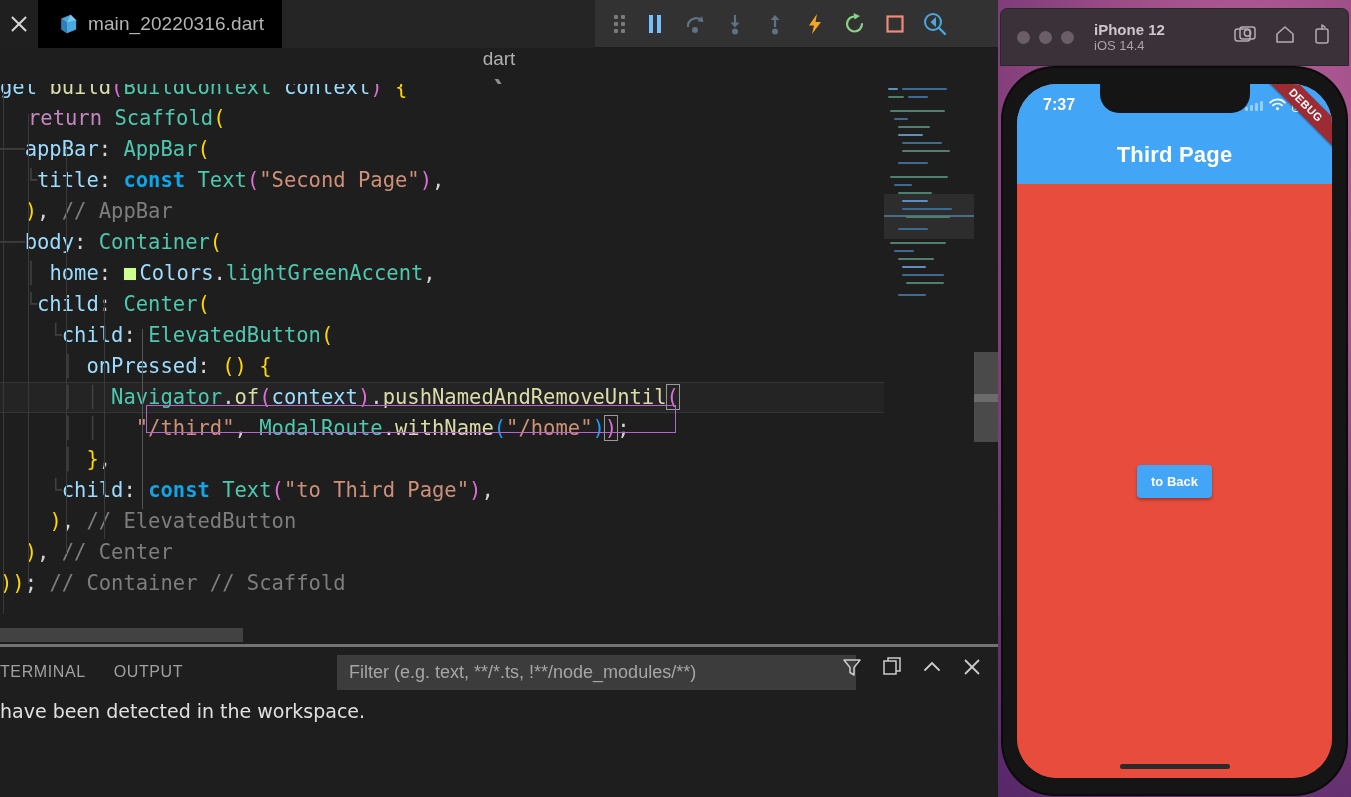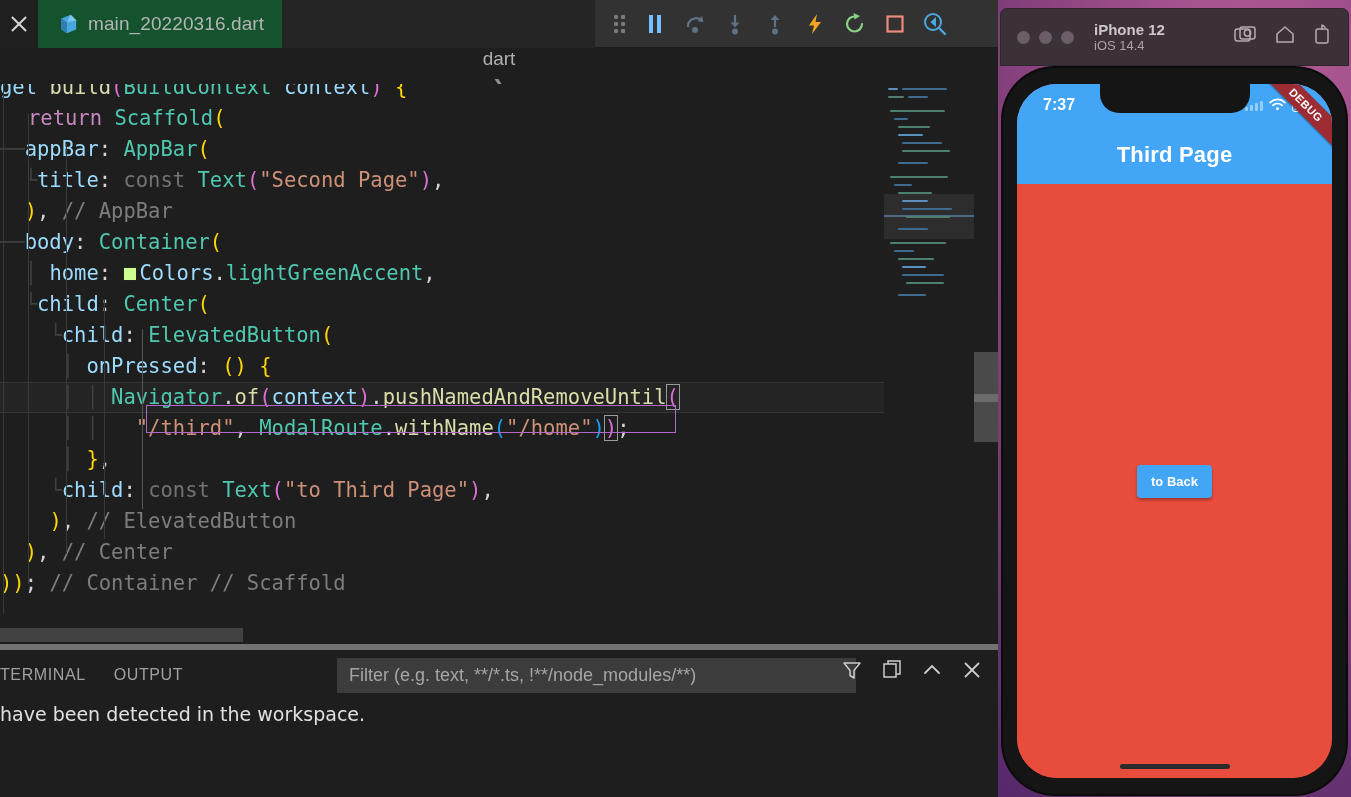--- a/index.html
+++ b/index.html
@@ -17,21 +17,21 @@
   .tab-close-zone { width:38px; background:#1f1f1f; display:flex; align-items:center;
     justify-content:center; flex:0 0 38px; }
   .xicon { width:22px; height:22px; position:relative; }
   .xicon:before, .xicon:after { content:""; position:absolute; left:1px; top:10px;
     width:20px; height:2px; background:#d6d6d6; }
   .xicon:before { transform:rotate(45deg); }
   .xicon:after { transform:rotate(-45deg); }
 
   .tab { display:flex; align-items:center; gap:10px; padding:0 18px; position:relative;
     white-space:nowrap; }
-  .tab.active { background:#14532d; }
+  .tab.active { background:#000000; }
   .tab.inactive { background:#232323; }
   .tab + .tab { border-left:1px solid #1b1b1b; }
   .tab-label { font-size:19px; color:#a2a2a2; letter-spacing:.1px; }
   .tab.active .tab-label { color:#b4b4b4; }
   .tab.inactive .tab-label { font-style:italic; }
 
   .dart-icon { width:22px; height:22px; flex:0 0 22px; }
 
   
   .debugbar { position:absolute; left:595px; top:0; width:403px; height:48px;
@@ -60,21 +60,21 @@
   .kw      { color:#C586C0;margin-left:28px; }
   .type    { color:#4EC9B0; }
   .prop    { color:#9CDCFE; }
   .fn      { color:#DCDCAA; }
   .str     { color:#CE9178; }
   .cmt2    { color:#7d7d7d; }
   .punct   { color:#d4d4d4; }
   .brk1    { color:#FFD700; }
   .brk2    { color:#DA70D6; }
   .brk3    { color:#179fff; }
-  .ctlkw   { color:#737373; }
+  .ctlkw   { color:#0ea5e9;font-weight:bold; }
   .var     { color:#9CDCFE; }
   .guide   { color:#404040; }
   .colorbox { display:inline-block; width:14px; height:14px; background:#CCFF90;
     vertical-align:-1px; margin-right:2px; border:1px solid #222; }
   .bracket-match { outline:1px solid #9a9a9a; }
   .pair-box { position:absolute; border:1px solid #b267c9; pointer-events:none; }
 
   
   .minimap { position:absolute; left:884px; top:0; width:90px; height:560px;
     background:#1e1e1e; overflow:hidden; }
@@ -87,21 +87,21 @@
   
   .vscroll { position:absolute; left:974px; top:0; width:24px; height:560px; background:#1e1e1e; }
   .vslider { position:absolute; left:0; top:268px; width:24px; height:90px;
     background:#4a4a4a; }
   .vcursor { position:absolute; left:0; top:310px; width:24px; height:8px; background:#6b6b6b; }
   .hscroll { position:absolute; left:0; bottom:2px; width:884px; height:14px; }
   .hslider { position:absolute; left:0; top:0; width:243px; height:14px; background:#424242; }
 
   
   .panel { position:absolute; left:0; bottom:0; width:998px; height:153px;
-    background:#1e1e1e; border-top:6px solid #737373; }
+    background:#1e1e1e; border-top:3px solid #737373; }
   .panel-head { height:50px; display:flex; align-items:center; position:relative; }
   .ptab { font-size:16px; letter-spacing:.6px; color:#a0a0a0; padding:0 14px; }
   .ptab.first { padding-left:0px; }
   .filterbox { position:absolute; left:337px; top:8px; width:519px; height:35px;
     background:#3c3c3c; display:flex; align-items:center; padding:0 12px; }
   .filterbox input { background:transparent; border:0; outline:0; width:100%;
     font-size:18px; color:#cccccc; font-family:"Liberation Sans",sans-serif; }
   .filterbox input::placeholder { color:#a6a6a6; }
   .panel-actions { position:absolute; right:14px; top:8px; display:flex; align-items:center; gap:16px; }
   .pact { width:24px; height:24px; display:flex; align-items:center; justify-content:center; }

